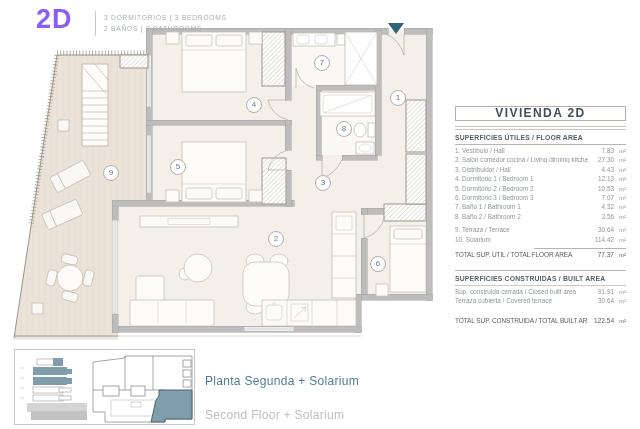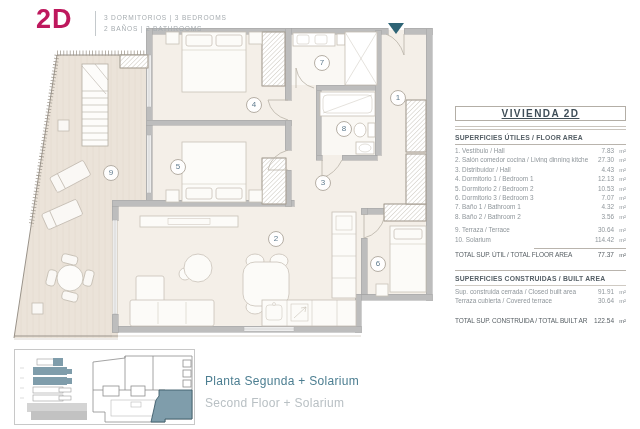--- a/index.html
+++ b/index.html
@@ -1,33 +1,33 @@
 <!DOCTYPE html>
 <html><head>
 <meta charset="utf-8">
 <style>
   html,body{margin:0;padding:0;background:#fff;}
   body{width:640px;height:429px;position:relative;overflow:hidden;
        font-family:"Liberation Sans",sans-serif;color:#8f969b;}
   
   .hdr-unit{position:absolute;left:36px;top:4px;font-size:27px;font-weight:bold;
-            color:#be185d;letter-spacing:1px;}
+            color:#8b5cf6;letter-spacing:1px;}
   .hdr-div{position:absolute;left:95px;top:11px;width:1px;height:25px;background:#c4c9cc;}
   .hdr-sub{position:absolute;left:104px;top:12px;font-size:6.6px;letter-spacing:.8px;
            color:#a6acb0;line-height:11px;white-space:nowrap;}
   
   .plan-svg{position:absolute;left:0;top:0;}
   
   .marker{position:absolute;width:14px;height:14px;border:1px solid #b6afa5;border-radius:50%;
           background:rgba(255,255,255,.92);color:#5f7b8e;font-size:8px;line-height:14px;
           text-align:center;}
   
   .panel{position:absolute;left:448px;top:100px;width:185px;}
   .panel-title{margin:6px 7px 0 7px;height:13px;line-height:13px;border:1px solid #b3aea6;
-               text-align:center;font-size:10px;font-weight:bold;color:#3f4e58;letter-spacing:1.4px;text-decoration:underline;}
+               text-align:center;font-size:12px;font-weight:bold;color:#3f4e58;letter-spacing:1.4px;}
   .dbl-rule{margin:5px 7px 0 7px;height:2px;border-top:1px solid #c9c4bd;border-bottom:1px solid #c9c4bd;}
   .rule{margin:1px 7px 2px 7px;border-top:1px solid #b9b4ad;}
   .rule-light{margin:1px 7px 2px 7px;border-top:1px solid #cfcac3;}
   .sec-head{margin:4px 7px 0 7px;font-size:6.8px;font-weight:bold;color:#555f66;
             letter-spacing:.2px;padding-bottom:2px;}
   .rows{margin:1px 7px 0 7px;}
   .row{display:flex;align-items:baseline;height:9.4px;font-size:6.4px;color:#8f969b;}
   .row .lbl{flex:1;white-space:nowrap;overflow:hidden;}
   .row .val{width:26px;text-align:right;}
   .row .unit{width:12px;text-align:right;font-size:5.8px;}
@@ -37,21 +37,21 @@
              color:#565e63;height:10px;}
   .total-row .lbl{flex:1;white-space:nowrap;overflow:hidden;letter-spacing:-.1px;}
   .total-row .val{width:26px;text-align:right;}
   .total-row .unit{width:12px;text-align:right;font-size:5.8px;}
   .gap8{height:8px;}
   
   .keyplan{position:absolute;left:14px;top:349px;width:181px;height:76px;
            border:1px solid #c8c8c8;box-sizing:border-box;background:#fff;}
   .caption{position:absolute;left:205px;top:374px;font-size:12px;letter-spacing:.3px;}
   .caption .es{color:#4c7e91;}
-  .caption .en{color:#b9c0c4;margin-top:8px;}
+  .caption .en{color:#b9c0c4;margin-top:20px;}
 </style>
 </head>
 <body>
 
 <svg class="plan-svg" width="640" height="429" viewBox="0 0 640 429">
   <defs>
     <pattern id="hatch" width="3.2" height="3.2" patternTransform="rotate(45)" patternUnits="userSpaceOnUse">
       <line x1="0" y1="0" x2="0" y2="3.2" stroke="#b2aa9e" stroke-width="0.7"></line>
     </pattern>
     <pattern id="deck" width="6" height="6" patternUnits="userSpaceOnUse">

